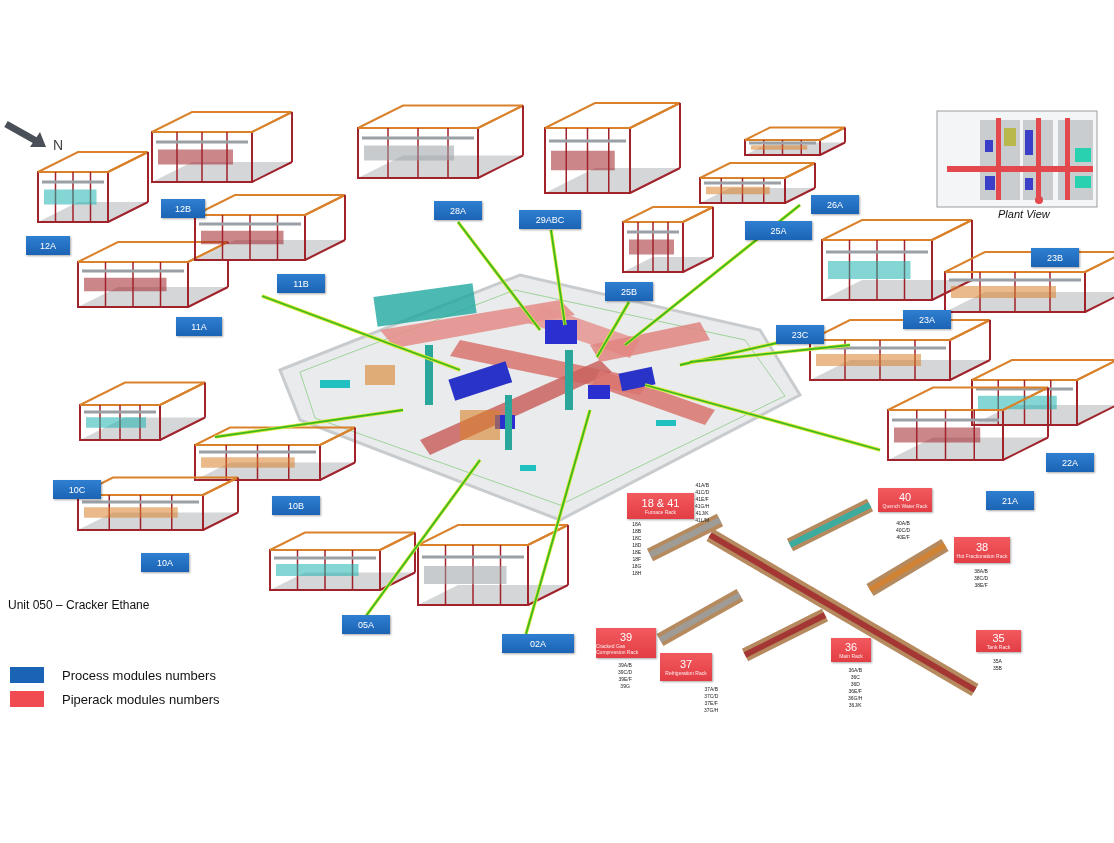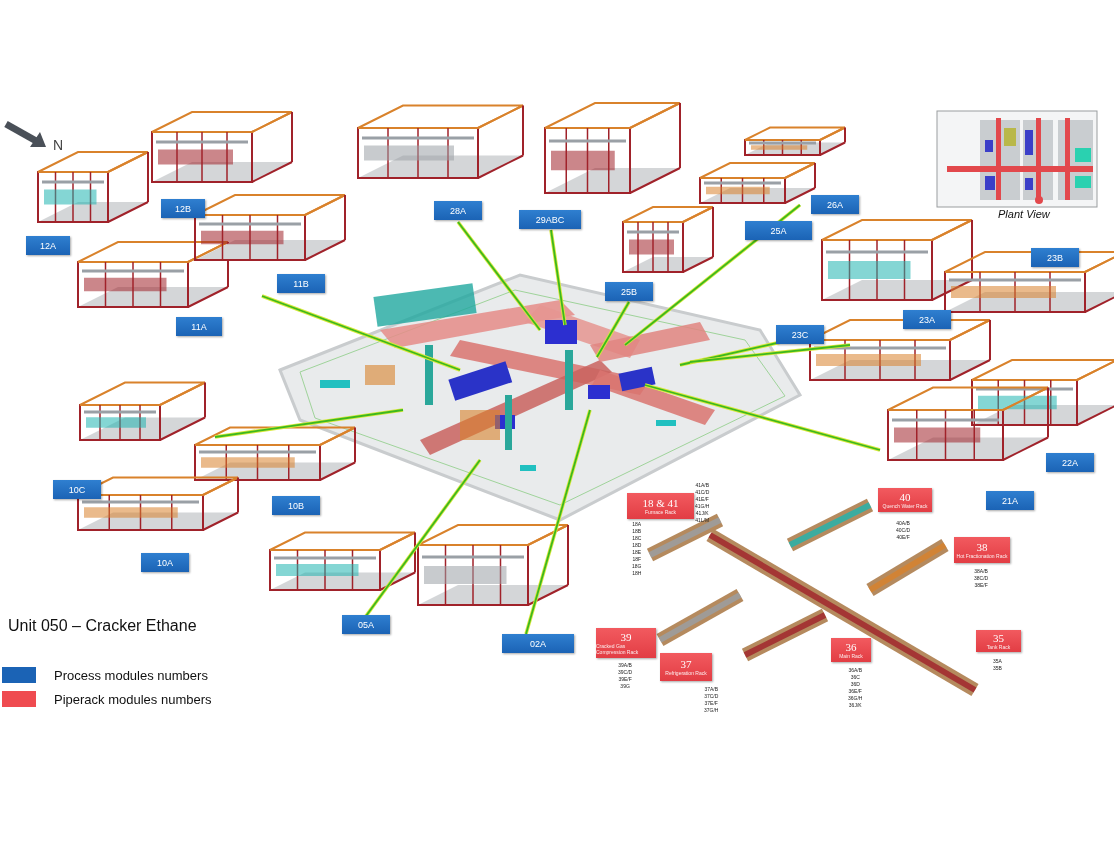--- a/index.html
+++ b/index.html
@@ -1,25 +1,25 @@
 <!DOCTYPE html>
 <html><head>
 <meta charset="utf-8">
 <style>
   html, body { margin:0; padding:0; background:#ffffff; }
   body { width:1114px; height:843px; position:relative; overflow:hidden; font-family:"Liberation Sans", sans-serif; }
   #stage { position:absolute; left:0; top:0; width:1114px; height:843px; }
   .lbl { position:absolute; display:flex; align-items:center; justify-content:center; color:#fff; font-size:9px; font-family:"Liberation Sans", sans-serif; box-shadow:1px 1px 2px rgba(0,0,0,0.35); }
   .blue { background:linear-gradient(#2f7fd0,#1b63b5); }
   .red { background:linear-gradient(#f25a5f,#e23d44); flex-direction:column; }
-  .red .num { font-family:Liberation Serif, serif; font-size:11px; line-height:12px; }
+  .red .num { font-family:Liberation Sans, sans-serif; font-size:11px; line-height:12px; }
   .red .sub { font-size:5px; line-height:6px; opacity:0.9; }
   .subs { position:absolute; font-size:5px; line-height:7px; color:#222; text-align:center; font-family:"Liberation Sans", sans-serif; }
-  .title { position:absolute; left:8px; top:616px; font-size:16px; line-height:20px; color:#111; }
-  .legend-row { position:absolute; left:2px; display:flex; align-items:center; }
+  .title { position:absolute; left:8px; top:595px; font-size:12px; line-height:20px; color:#111; }
+  .legend-row { position:absolute; left:10px; display:flex; align-items:center; }
   .legend-row .sw { width:34px; height:16px; }
   .legend-row .txt { margin-left:18px; font-size:13px; color:#111; }
   .compass-n { position:absolute; left:53px; top:137px; font-size:14px; color:#444; }
   .plant-caption { position:absolute; left:998px; top:208px; font-size:11px; font-style:italic; color:#111; }
 </style>
 </head>
 <body>
 
 <div id="stage">
 

